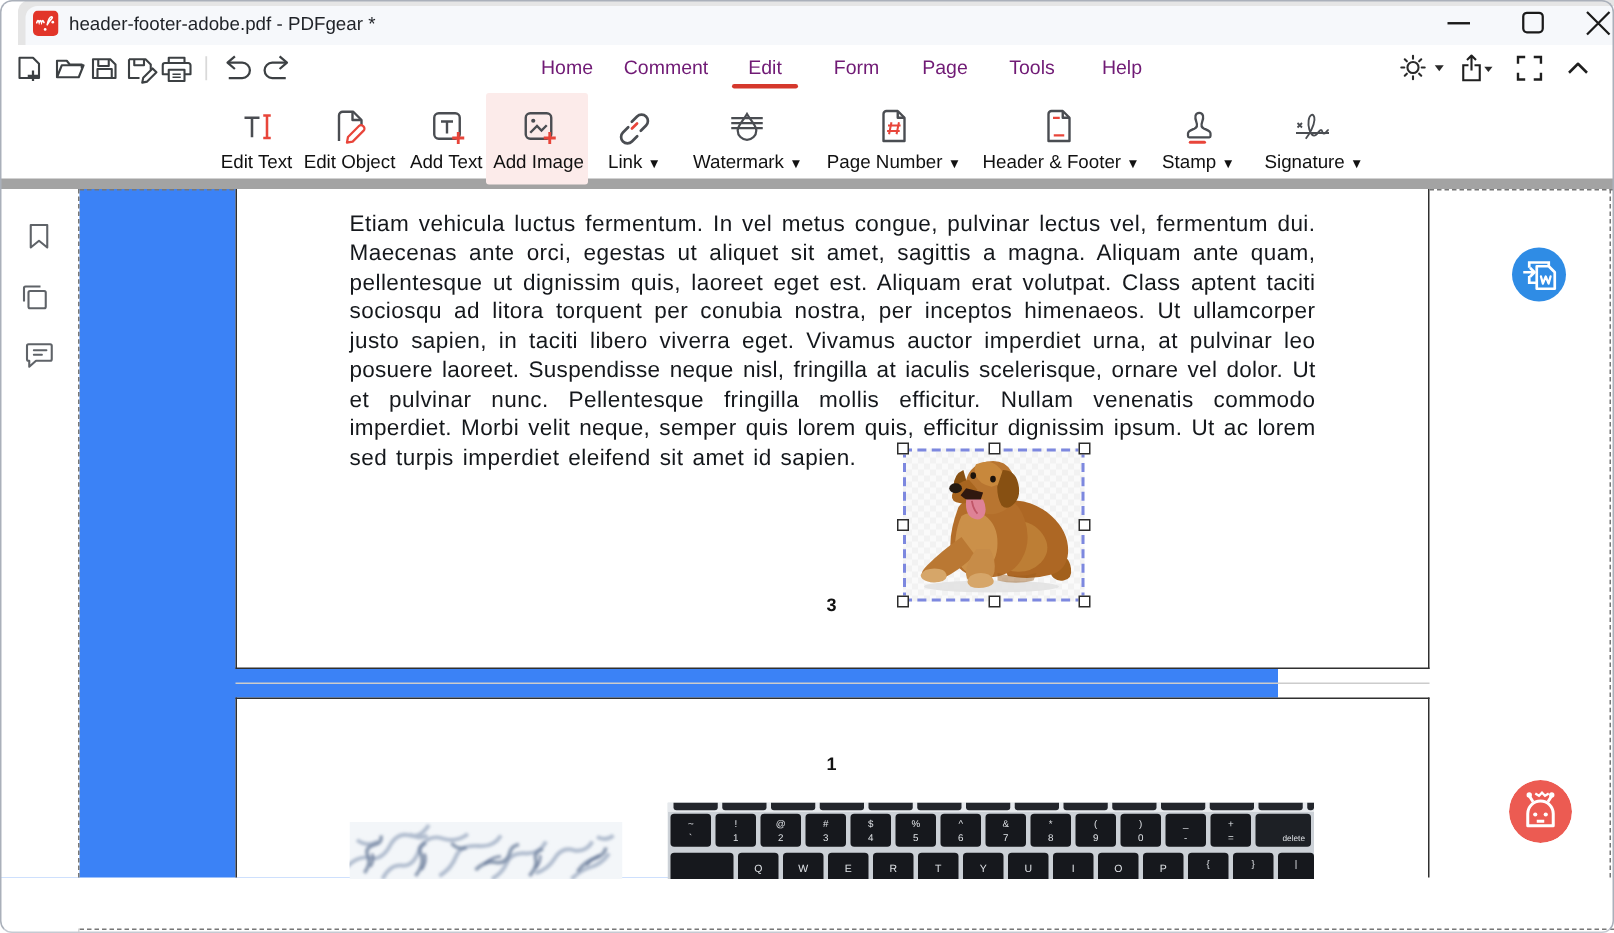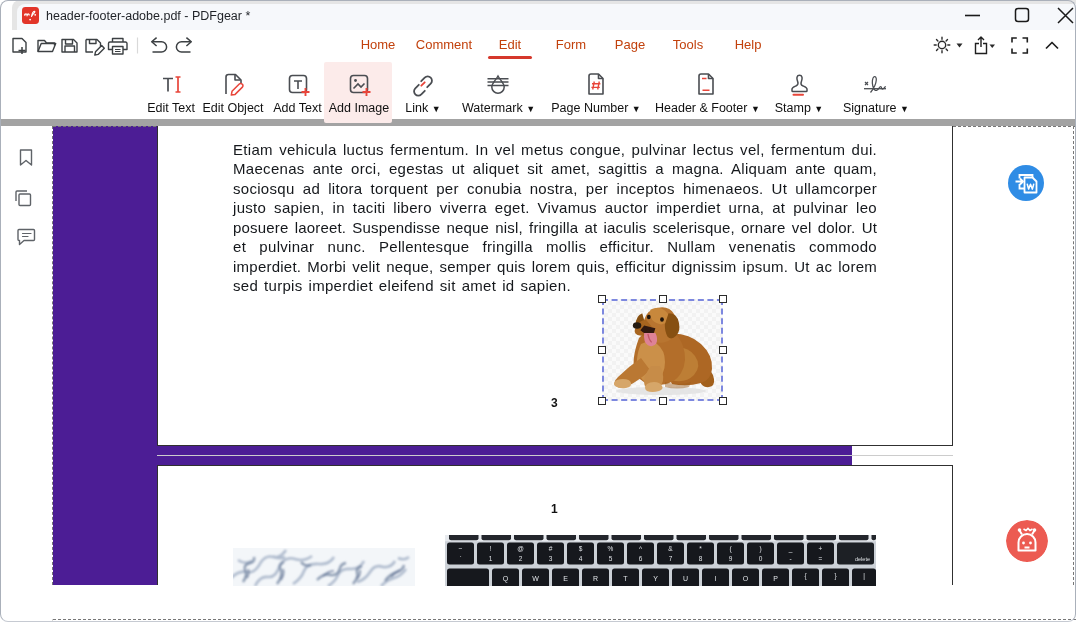--- a/index.html
+++ b/index.html
@@ -12,32 +12,32 @@
   #titlebar { position:absolute; left:12px; top:0; width:1076px; height:30px;
               background:#e5e5e5; border-radius:8px 8px 0 0; }
   #titletab { position:absolute; left:5px; top:4px; width:1066px; height:26px;
               background:#f6f8fb; border-radius:8px 8px 0 0; }
   #appicon { position:absolute; left:10px; top:7px; width:17px; height:17px; }
   #title { position:absolute; left:34px; top:9px; font-size:12.5px; color:#1f2227; }
   .winbtn { position:absolute; top:0; height:30px; }
 
   
   #menurow { position:absolute; left:0; top:30px; width:1076px; height:30px; background:#fff; }
-  .menulbl { position:absolute; top:7px; transform:translateX(-50%); font-size:13px; color:#c2410c; }
+  .menulbl { position:absolute; top:7px; transform:translateX(-50%); font-size:13px; color:#701a75; }
   #editline { position:absolute; left:488px; top:26px; width:44px; height:3px; background:#d5382c; border-radius:2px; }
 
   
   #ribbon { position:absolute; left:0; top:60px; width:1076px; height:66px; background:#fff; border-bottom:7px solid #a3a3a3; }
   .ritem { position:absolute; top:0; height:63px; text-align:center; }
   .ricon { position:absolute; top:9px; left:50%; transform:translateX(-50%); }
   .rlbl  { position:absolute; top:41px; width:100%; font-size:12.5px; color:#111; white-space:nowrap; text-align:center; }
   #addimg-hl { position:absolute; left:324px; top:2px; width:68px; height:61px; background:#fcebea; border-radius:2px; }
 
   
-  #content { position:absolute; left:0; top:126px; width:852px; height:459px; background:#4c1d95; }
+  #content { position:absolute; left:0; top:126px; width:852px; height:459px; background:#3b82f6; }
   #sidebar { position:absolute; left:0; top:0; width:53px; height:459px; background:#fff; border-right:1px dashed #777; }
   #ctop { position:absolute; left:53px; top:0; width:1023px; height:0; border-top:1px dashed #777; }
   #cright { position:absolute; left:1073px; top:0; width:0; height:459px; border-left:1px dashed #777; }
 
   #page1 { position:absolute; left:157px; top:0px; width:796px; height:320px; background:#fff;
            border:1px solid #303030; border-top:none; }
   #pagediv { position:absolute; left:157px; top:329px; width:796px; height:0; border-top:1px solid #cccccc; }
   #page2 { position:absolute; left:157px; top:339px; width:796px; height:120px; background:#fff;
            border:1px solid #303030; border-bottom:none; }
 
@@ -282,20 +282,21 @@
       </g>
     </svg>
   </div>
   <div id="ctop"></div>
   <div id="cright"></div>
 
   <div id="page1">
     <div id="ptext">
       <div>Etiam vehicula luctus fermentum. In vel metus congue, pulvinar lectus vel, fermentum dui.</div>
       <div>Maecenas ante orci, egestas ut aliquet sit amet, sagittis a magna. Aliquam ante quam,</div>
+      <div>pellentesque ut dignissim quis, laoreet eget est. Aliquam erat volutpat. Class aptent taciti</div>
       <div>sociosqu ad litora torquent per conubia nostra, per inceptos himenaeos. Ut ullamcorper</div>
       <div>justo sapien, in taciti libero viverra eget. Vivamus auctor imperdiet urna, at pulvinar leo</div>
       <div style="letter-spacing:0.18px">posuere laoreet. Suspendisse neque nisl, fringilla at iaculis scelerisque, ornare vel dolor. Ut</div>
       <div>et pulvinar nunc. Pellentesque fringilla mollis efficitur. Nullam venenatis commodo</div>
       <div style="letter-spacing:0.24px">imperdiet. Morbi velit neque, semper quis lorem quis, efficitur dignissim ipsum. Ut ac lorem</div>
       <div>sed turpis imperdiet eleifend sit amet id sapien.</div>
     </div>
     <div id="pnum3">3</div>
   </div>
 

